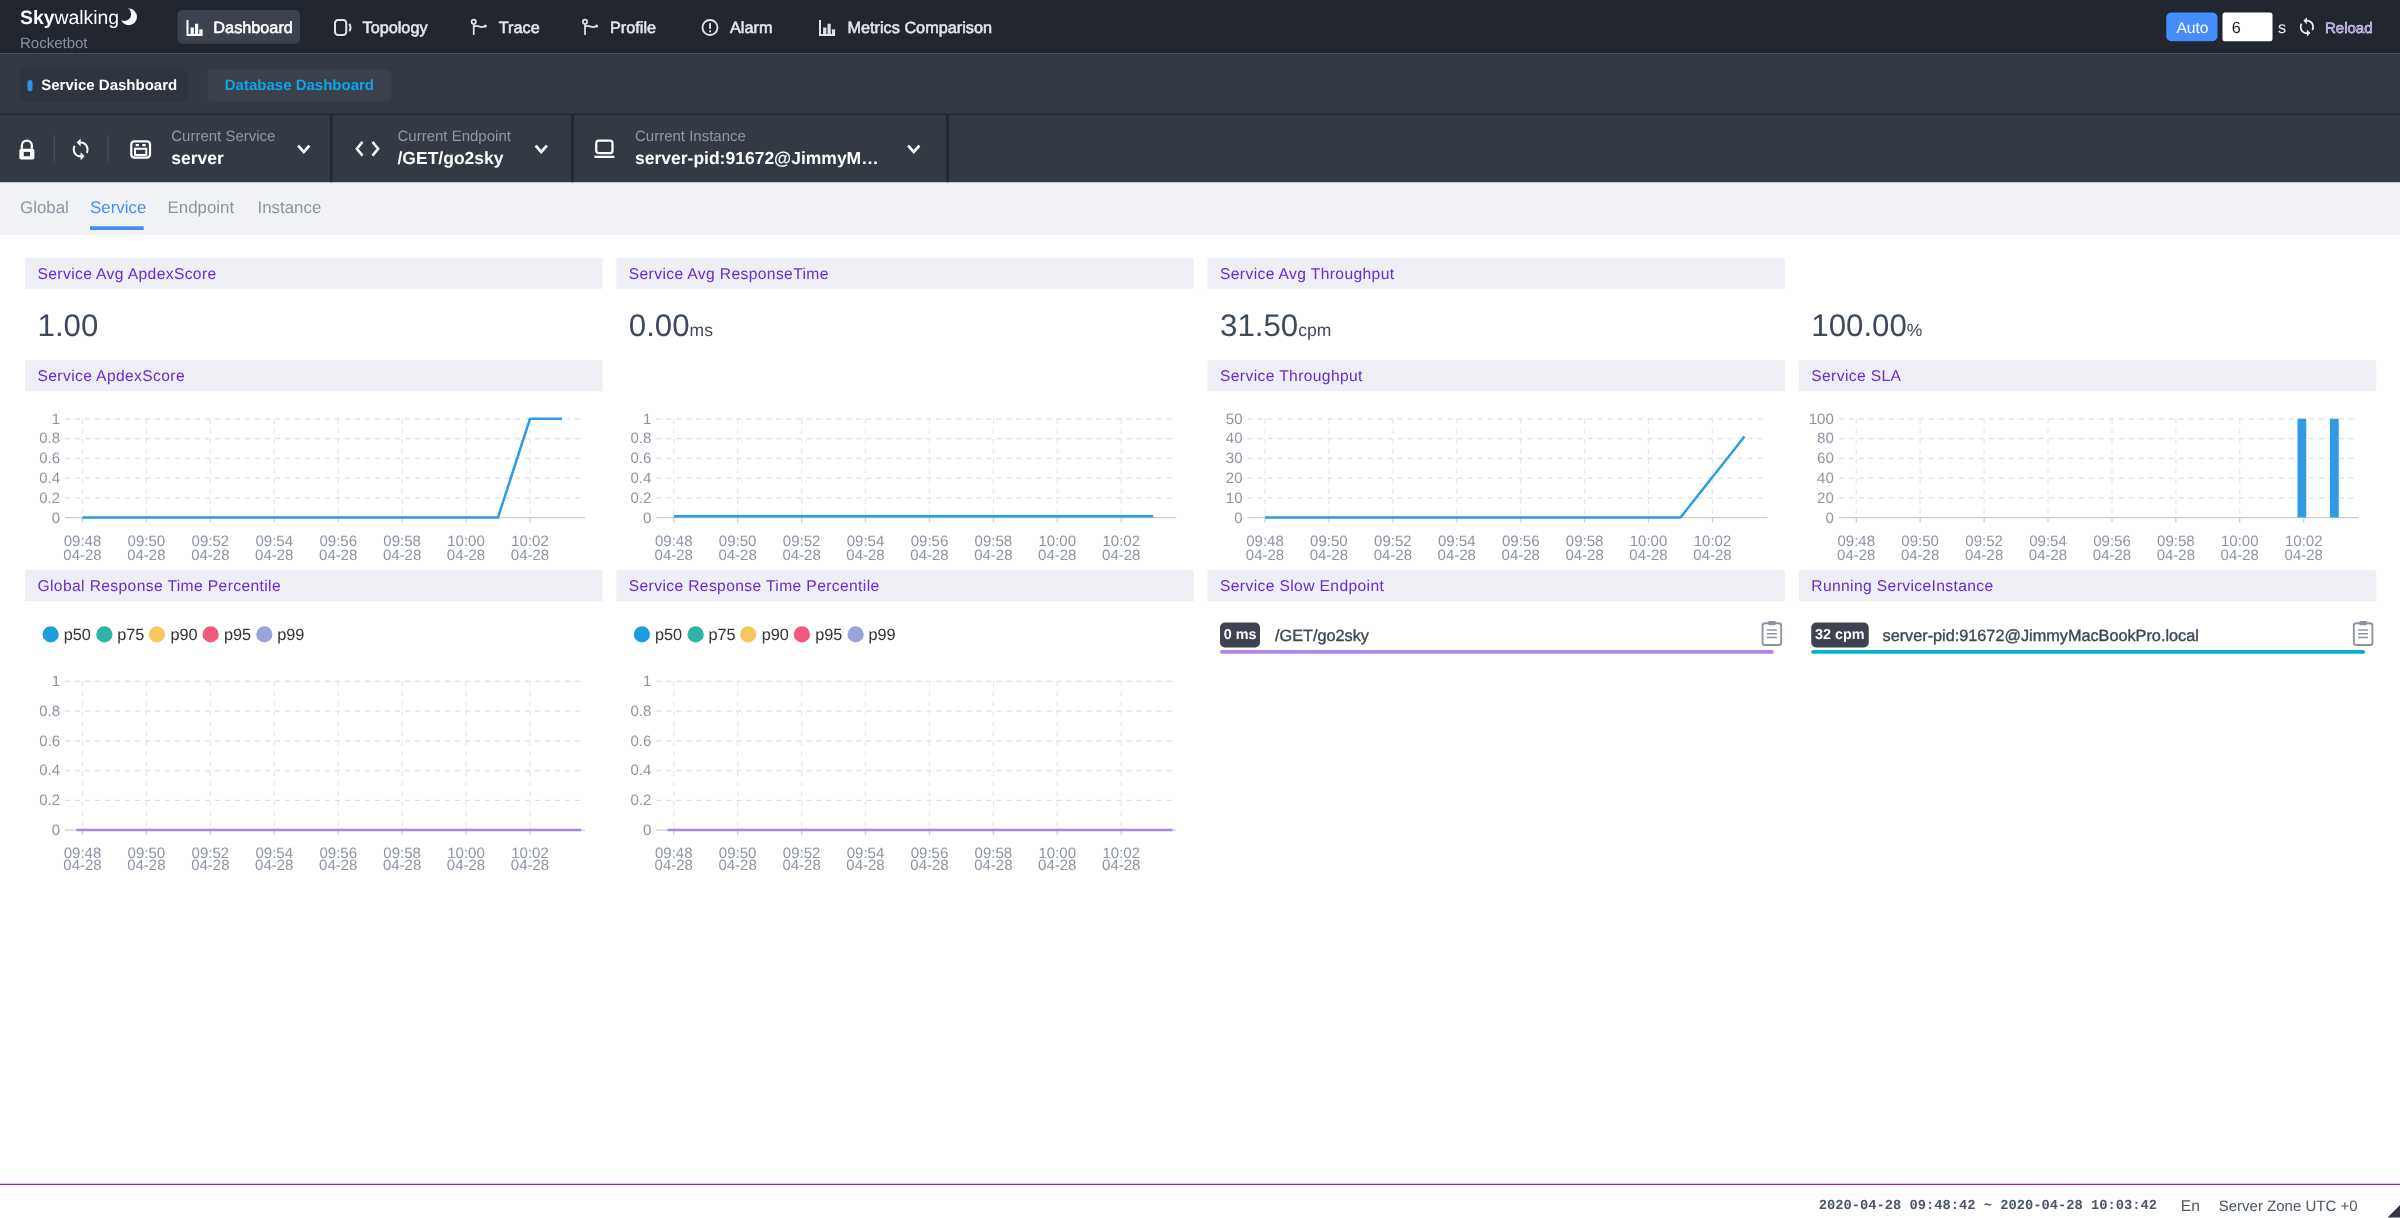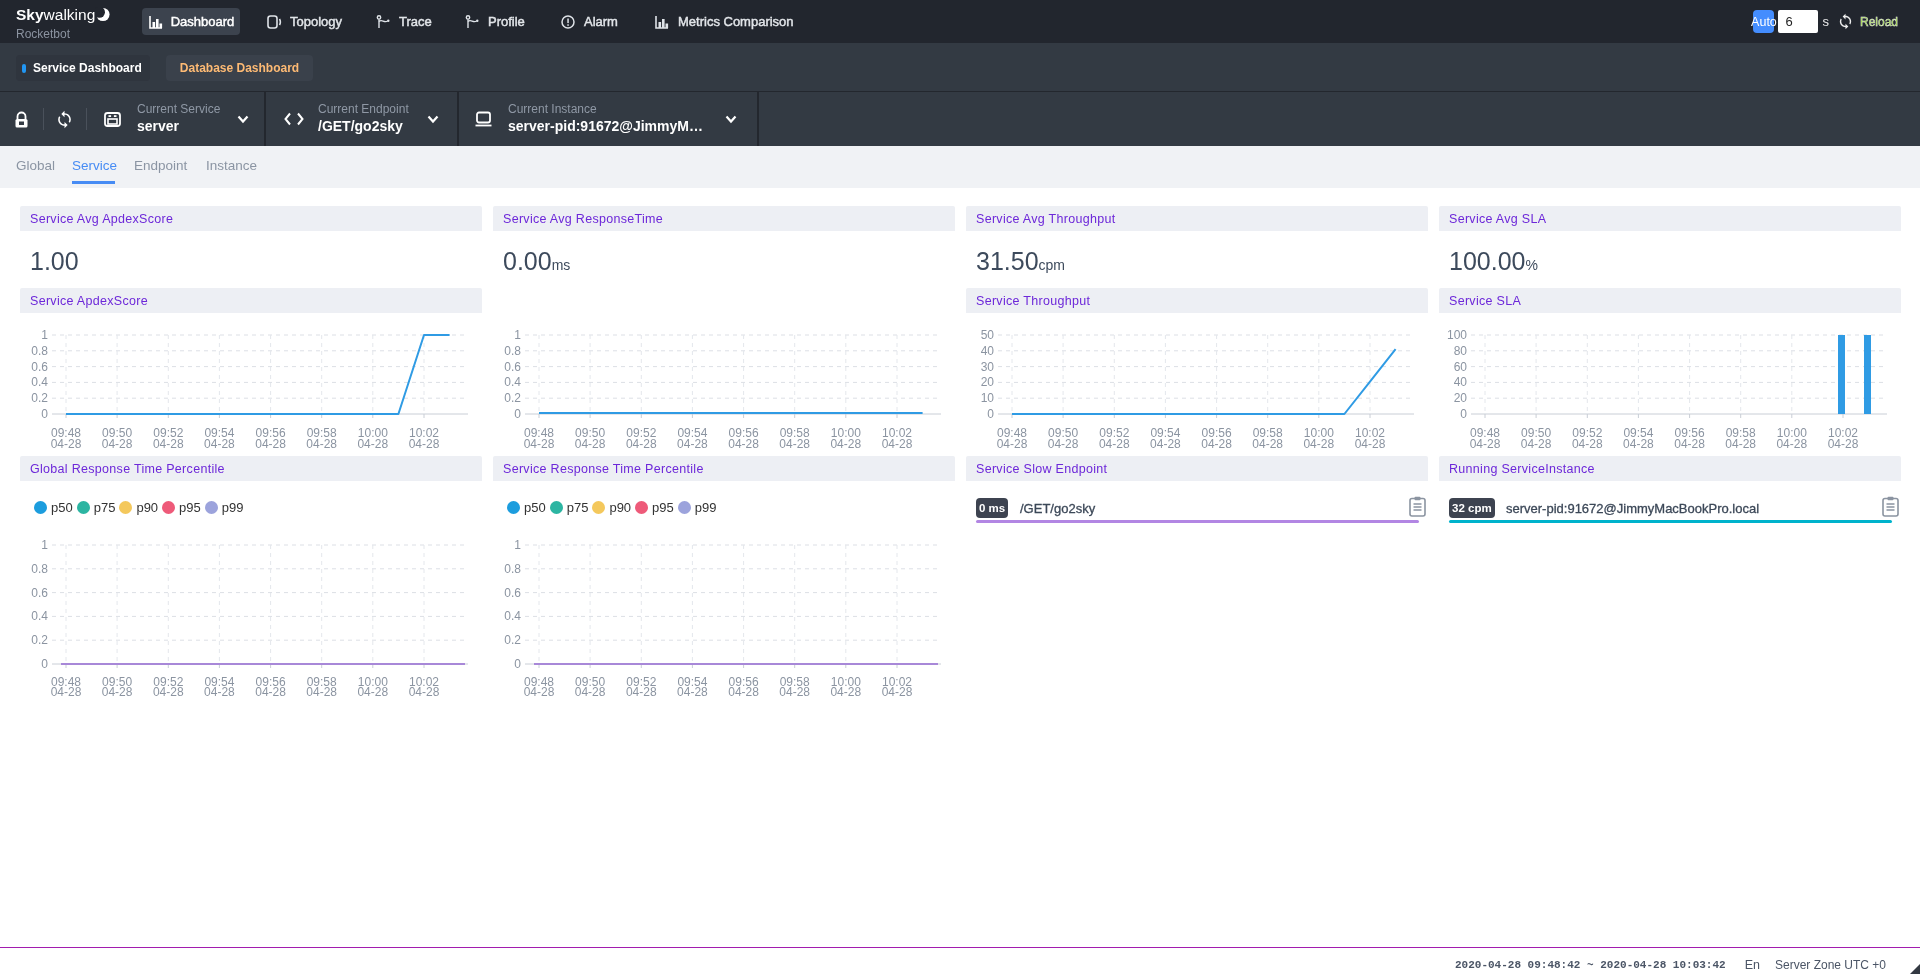--- a/index.html
+++ b/index.html
@@ -8,29 +8,29 @@
 
 #nav { position:absolute; left:0; top:0; width:1920px; height:43px; background:#22262e; }
 #logo { position:absolute; left:16px; top:6px; color:#fff; }
 #logo .l1 { font-size:15.5px; line-height:18px; white-space:nowrap; }
 #logo .l1 b { font-weight:700; }
 #logo .l2 { font-size:12px; color:#8b93a0; margin-top:3px; }
 .navitem { position:absolute; top:0; height:43px; display:flex; align-items:center; gap:8px; color:#e2e5e9; font-size:13px; font-weight:400; -webkit-text-stroke:0.45px #e2e5e9; }
 #dashbtn { position:absolute; left:142px; top:8px; width:98px; height:27px; background:#3c434e; border-radius:4px; display:flex; align-items:center; justify-content:center; gap:7px; color:#fff; font-size:13px; font-weight:400; -webkit-text-stroke:0.45px #fff; }
 .nav-ic { width:16px; height:16px; }
 #navright { position:absolute; right:22px; top:0; height:43px; display:flex; align-items:center; }
-#autobtn { width:21px; height:23px; background:#448dfe; border-radius:4px; color:#fff; font-size:12.5px; display:flex; align-items:center; justify-content:center; }
+#autobtn { width:41px; height:23px; background:#448dfe; border-radius:4px; color:#fff; font-size:12.5px; display:flex; align-items:center; justify-content:center; }
 #secinput { width:40px; height:23px; background:#fff; border-radius:2px; color:#222; font-size:13px; line-height:23px; padding-left:7px; margin-left:4px; }
 #navright .s { color:#eee; font-size:13px; margin-left:4px; }
-#reloadtxt { color:#84cc16; font-size:12px; font-weight:400; -webkit-text-stroke:0.45px #eee; margin-left:6px; }
+#reloadtxt { color:#8b5cf6; font-size:12px; font-weight:400; -webkit-text-stroke:0.45px #eee; margin-left:6px; }
 
 #bar2 { position:absolute; left:0; top:43px; width:1920px; height:49px; background:#333a43; border-bottom:1px solid #23272e; }
 .chip1 { position:absolute; left:16px; top:12px; width:134px; height:26px; background:#2f353e; border-radius:4px; display:flex; align-items:center; color:#fff; font-size:12px; font-weight:700; white-space:nowrap; }
 .chip1 .tick { width:4px; height:9px; border-radius:2px; background:#2196f3; margin:0 7px 0 6px; }
-.chip2 { position:absolute; left:166px; top:12px; width:147px; height:26px; background:#3a414b; border-radius:4px; display:flex; align-items:center; justify-content:center; color:#fdba74; font-size:12px; font-weight:700; white-space:nowrap; }
+.chip2 { position:absolute; left:166px; top:12px; width:147px; height:26px; background:#3a414b; border-radius:4px; display:flex; align-items:center; justify-content:center; color:#0ea5e9; font-size:12px; font-weight:700; white-space:nowrap; }
 
 #selbar { position:absolute; left:0; top:92px; width:1920px; height:54px; background:#333a43; }
 .vdiv { position:absolute; top:16px; width:1px; height:22px; background:#4a515b; }
 .secdiv { position:absolute; top:0; width:2px; height:54px; background:#23272e; }
 .sel-label { position:absolute; font-size:12px; color:#8f98a5; }
 .sel-value { position:absolute; font-size:14px; color:#fff; font-weight:700; white-space:nowrap; }
 
 #tabs { position:absolute; left:0; top:146px; width:1920px; height:42px; background:#f0f2f5; }
 .tab { position:absolute; top:0; height:42px; line-height:40px; font-size:13.5px; color:#8b95a3; }
 .tab.active { color:#478cf4; }
@@ -171,21 +171,20 @@
 </div>
 <div class="card" style="left:493px;top:206px;width:462px;height:75px">
   <div class="chead">Service Avg ResponseTime</div>
   <div class="bignum">0.00<span>ms</span></div>
 </div>
 <div class="card" style="left:966px;top:206px;width:462px;height:75px">
   <div class="chead">Service Avg Throughput</div>
   <div class="bignum">31.50<span>cpm</span></div>
 </div>
 <div class="card" style="left:1439px;top:206px;width:462px;height:75px">
-  <div class="chead">Service Avg SLA</div>
   <div class="bignum">100.00<span>%</span></div>
 </div>
 
 <div class="card" style="left:20px;top:288px;width:462px;height:161px">
   <div class="chead">Service ApdexScore</div>
   <svg class="abs" style="left:0;top:25px" width="462" height="136" viewBox="0 0 462 136">
       <line x1="32" y1="22.0" x2="448" y2="22.0" stroke="#dcdfe5" stroke-width="1" stroke-dasharray="4 4"></line>
       <line x1="32" y1="37.8" x2="448" y2="37.8" stroke="#dcdfe5" stroke-width="1" stroke-dasharray="4 4"></line>
       <line x1="32" y1="53.6" x2="448" y2="53.6" stroke="#dcdfe5" stroke-width="1" stroke-dasharray="4 4"></line>
       <line x1="32" y1="69.4" x2="448" y2="69.4" stroke="#dcdfe5" stroke-width="1" stroke-dasharray="4 4"></line>

